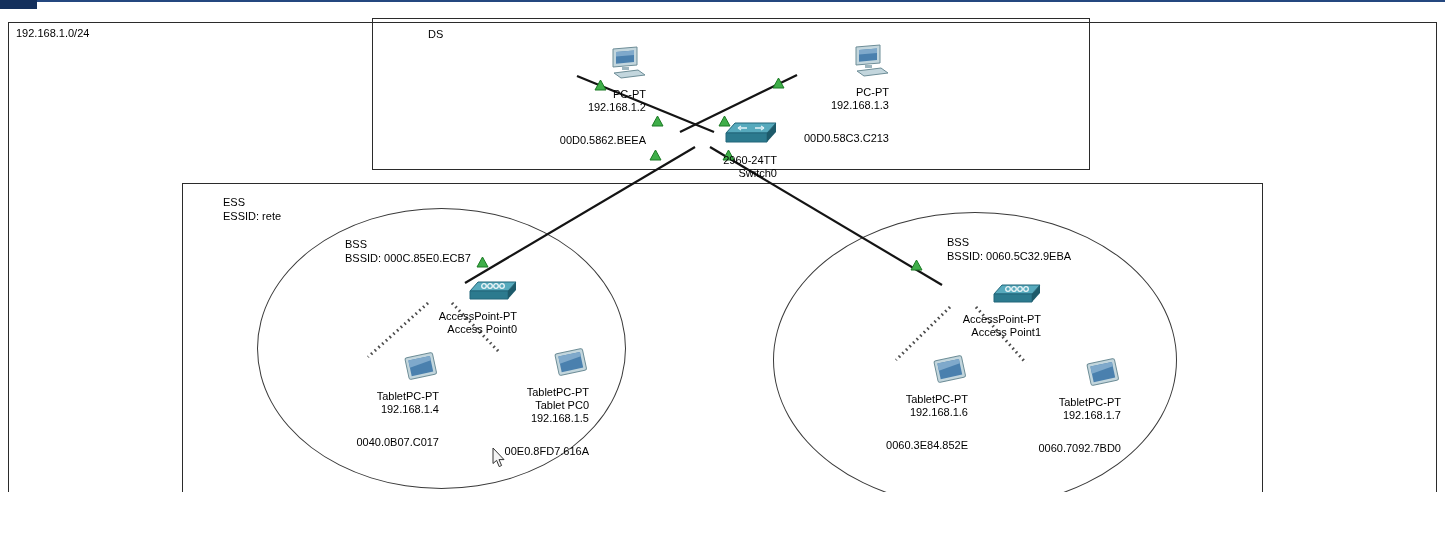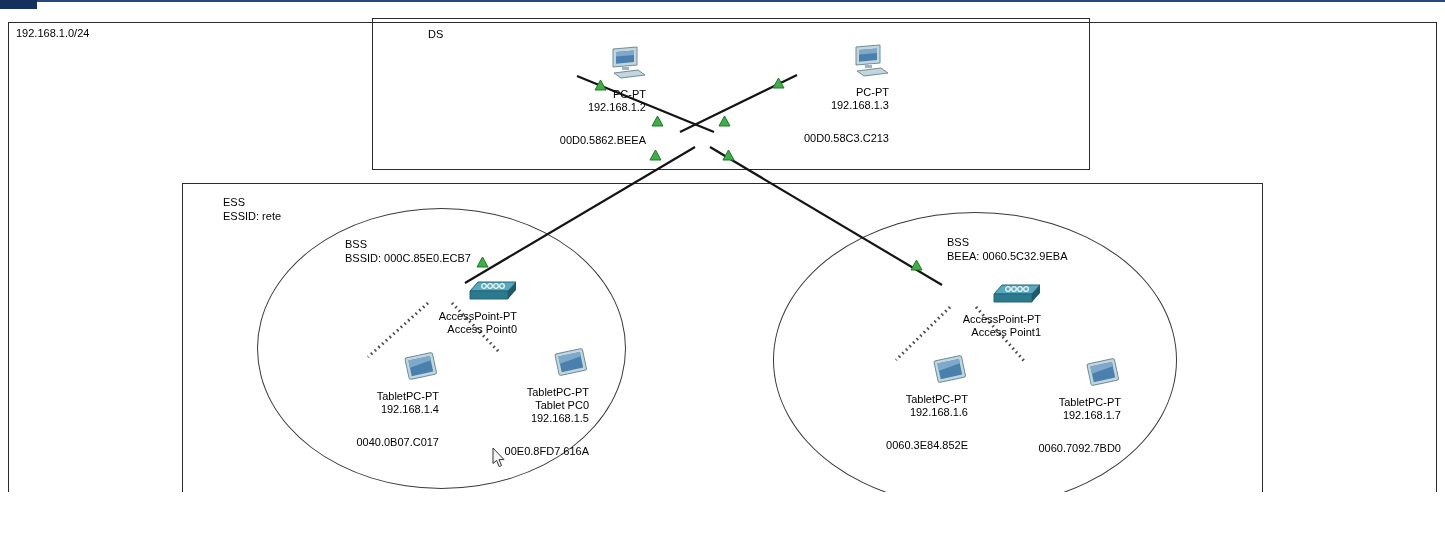--- a/index.html
+++ b/index.html
@@ -87,21 +87,21 @@
 
   <div class="ellipse" style="left:257px; top:208px; width:369px; height:281px;"></div>
   <div class="region-label" style="left:345px; top:237px;">
     <div>BSS</div>
     <div>BSSID: 000C.85E0.ECB7</div>
   </div>
 
   <div class="ellipse" style="left:773px; top:212px; width:404px; height:296px;"></div>
   <div class="region-label" style="left:947px; top:235px;">
     <div>BSS</div>
-    <div>BEEA: 0060.5C32.9EBA</div>
+    <div>BSSID: 0060.5C32.9EBA</div>
   </div>
 
   <svg id="links-overlay">
     <g stroke="#141414" stroke-width="2.2">
       <line x1="577" y1="76" x2="714" y2="132"></line>
       <line x1="797" y1="75" x2="680" y2="132"></line>
       <line x1="695" y1="147" x2="465" y2="283"></line>
       <line x1="710" y1="147" x2="942" y2="285"></line>
     </g>
     <g stroke="#4a4a4a" stroke-width="3" stroke-dasharray="1.6,3.4">
@@ -145,20 +145,33 @@
         <polygon points="10,6 28,4.5 28,9 10,10.5" fill="#7fa9cb"></polygon>
         <rect x="16" y="21" width="7" height="3" fill="#9db5be"></rect>
         <polygon points="8,27 32,24 39,29 15,32" fill="#c3d6dd" stroke="#6d8d97"></polygon>
       </svg>
     </span>
     <div class="lbl">PC-PT</div>
     <div class="lbl">192.168.1.3</div>
     <div class="lbl mac">00D0.58C3.C213</div>
   </div>
 
+  <div class="device" style="left:617px; top:122px;">
+    <span class="icon-wrap">
+      <svg width="52" height="26" viewBox="0 0 52 26">
+        <polygon points="10,1 51,1 42,11 1,11" fill="#57aabd" stroke="#23677a"></polygon>
+        <polygon points="1,11 42,11 42,20 1,20" fill="#2c7a8e" stroke="#23677a"></polygon>
+        <polygon points="42,20 42,11 51,1 51,10" fill="#1d5a6a"></polygon>
+        <path d="M13,6 h9 M30,6 h9" stroke="#e4f3f7" stroke-width="1.4" fill="none"></path>
+        <path d="M13,6 l3,-2 M13,6 l3,2 M39,6 l-3,-2 M39,6 l-3,2" stroke="#e4f3f7" stroke-width="1.1" fill="none"></path>
+      </svg>
+    </span>
+    <div class="lbl">2960-24TT</div>
+    <div class="lbl">Switch0</div>
+  </div>
 
   <div class="device" style="left:357px; top:280px;">
     <span class="icon-wrap">
       <svg width="48" height="24" viewBox="0 0 48 24">
         <polygon points="9,2 47,2 39,11 1,11" fill="#57aabd" stroke="#23677a"></polygon>
         <polygon points="1,11 39,11 39,19 1,19" fill="#2c7a8e" stroke="#23677a"></polygon>
         <polygon points="39,19 39,11 47,2 47,10" fill="#1d5a6a"></polygon>
         <g fill="none" stroke="#eef6f8" stroke-width="1.3">
           <circle cx="15" cy="6" r="2.3"></circle>
             <circle cx="21" cy="6" r="2.3"></circle>

